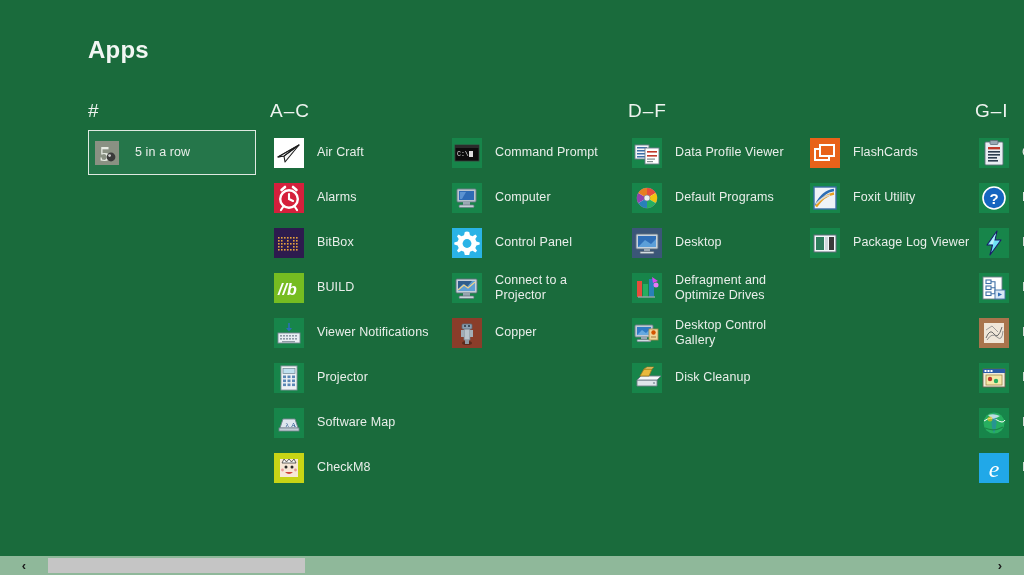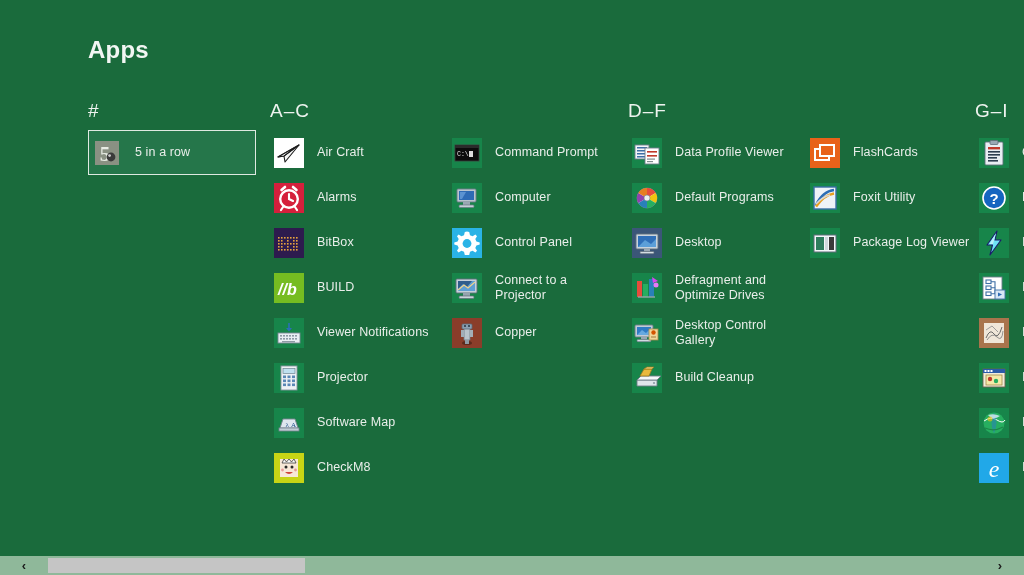--- a/index.html
+++ b/index.html
@@ -494,21 +494,21 @@
                 <span class="tile-icon">
                   <svg viewBox="0 0 30 30" xmlns="http://www.w3.org/2000/svg">
                     <rect width="30" height="30" fill="#17854a"></rect>
                     <path d="M5 17 L25 17 L25 23 L5 23 Z" fill="#dfe5ea" stroke="#6f7d89" stroke-width="0.9"></path>
                     <path d="M5 17 L9 13 L29 13 L25 17 Z" fill="#f4f7f9" stroke="#6f7d89" stroke-width="0.9"></path>
                     <path d="M8 13 L12 6 L20 6 L17 13 Z" fill="#e9b93d" stroke="#9a7a20" stroke-width="0.8"></path>
                     <path d="M12 6 L15 4 L22 4 L20 6 Z" fill="#f0cf70" stroke="#9a7a20" stroke-width="0.7"></path>
                     <circle cx="22" cy="20" r="1.1" fill="#8e9ba6"></circle>
                   </svg>
                 </span>
-                <span class="tile-label">Build Cleanup</span>
+                <span class="tile-label">Disk Cleanup</span>
               </div>
             </div>
             <div class="app-column">
               <div class="app-tile">
                 <span class="tile-icon">
                   <svg viewBox="0 0 30 30" xmlns="http://www.w3.org/2000/svg">
                     <rect width="30" height="30" fill="#e8621a"></rect>
                     <rect x="5" y="11" width="14" height="11" fill="none" stroke="#ffffff" stroke-width="2"></rect>
                     <rect x="10" y="7" width="14" height="11" fill="#e8621a" stroke="#ffffff" stroke-width="2"></rect>
                   </svg>

